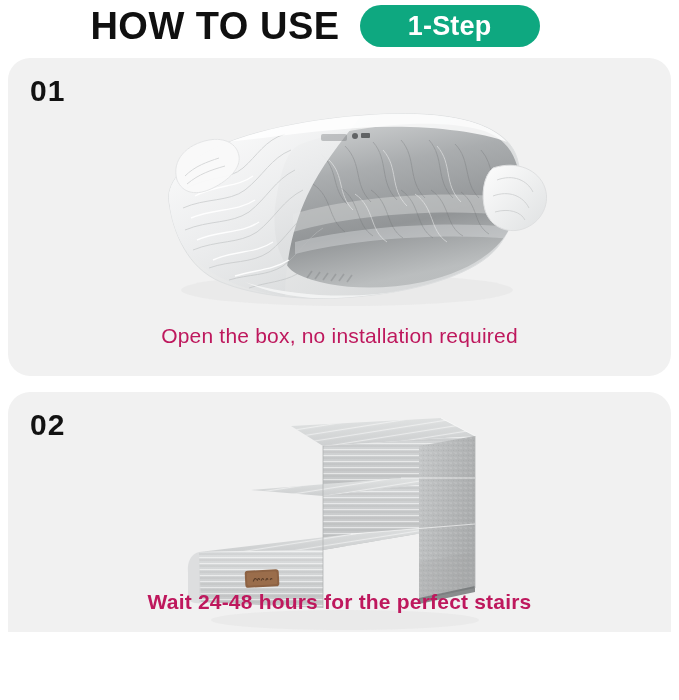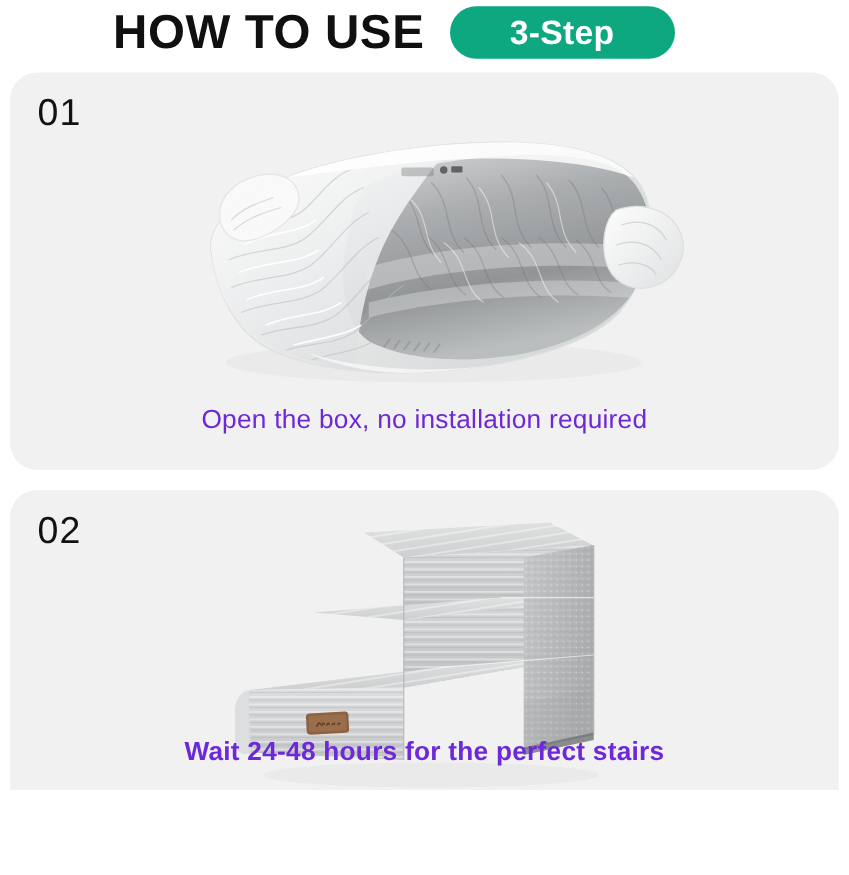--- a/index.html
+++ b/index.html
@@ -71,33 +71,33 @@
     overflow: hidden;
   }
   .card-01 { top: 58px;  height: 318px; }
   .card-02 { top: 392px; height: 240px; border-bottom-left-radius: 0; border-bottom-right-radius: 0;}
 
   .card-index {
     position: absolute;
     left: 22px;
     top: 18px;
     font-size: 30px;
-    font-weight: 400;
+    font-weight: 700;
     color: #121212;
     letter-spacing: 1px;
     line-height: 1;
   }
 
   .card-caption {
     position: absolute;
     left: 0;
     width: 100%;
     text-align: center;
     font-size: 21px;
-    color: #6d28d9;
+    color: #be185d;
     letter-spacing: 0.2px;
     line-height: 1.2;
   }
   .card-01 .card-caption { bottom: 28px; }
   .card-02 .card-caption { bottom: 18px; font-weight: bold; }
 
   .card-art {
     position: absolute;
     left: 0;
     width: 100%;
@@ -110,21 +110,21 @@
   
   .art-wrap { position: relative; width: 100%; height: 100%; }
 </style>
 </head>
 <body>
 
 <div class="page">
 
   <div class="header">
     <div class="header-title">HOW TO USE</div>
-    <div class="header-badge">3-Step</div>
+    <div class="header-badge">1-Step</div>
   </div>
 
   <div class="card card-01">
 
     <div class="card-index">01</div>
 
     <div class="card-art">
       <div class="art-wrap">
         <svg width="430" height="240" viewBox="0 0 430 240">
           <defs>

